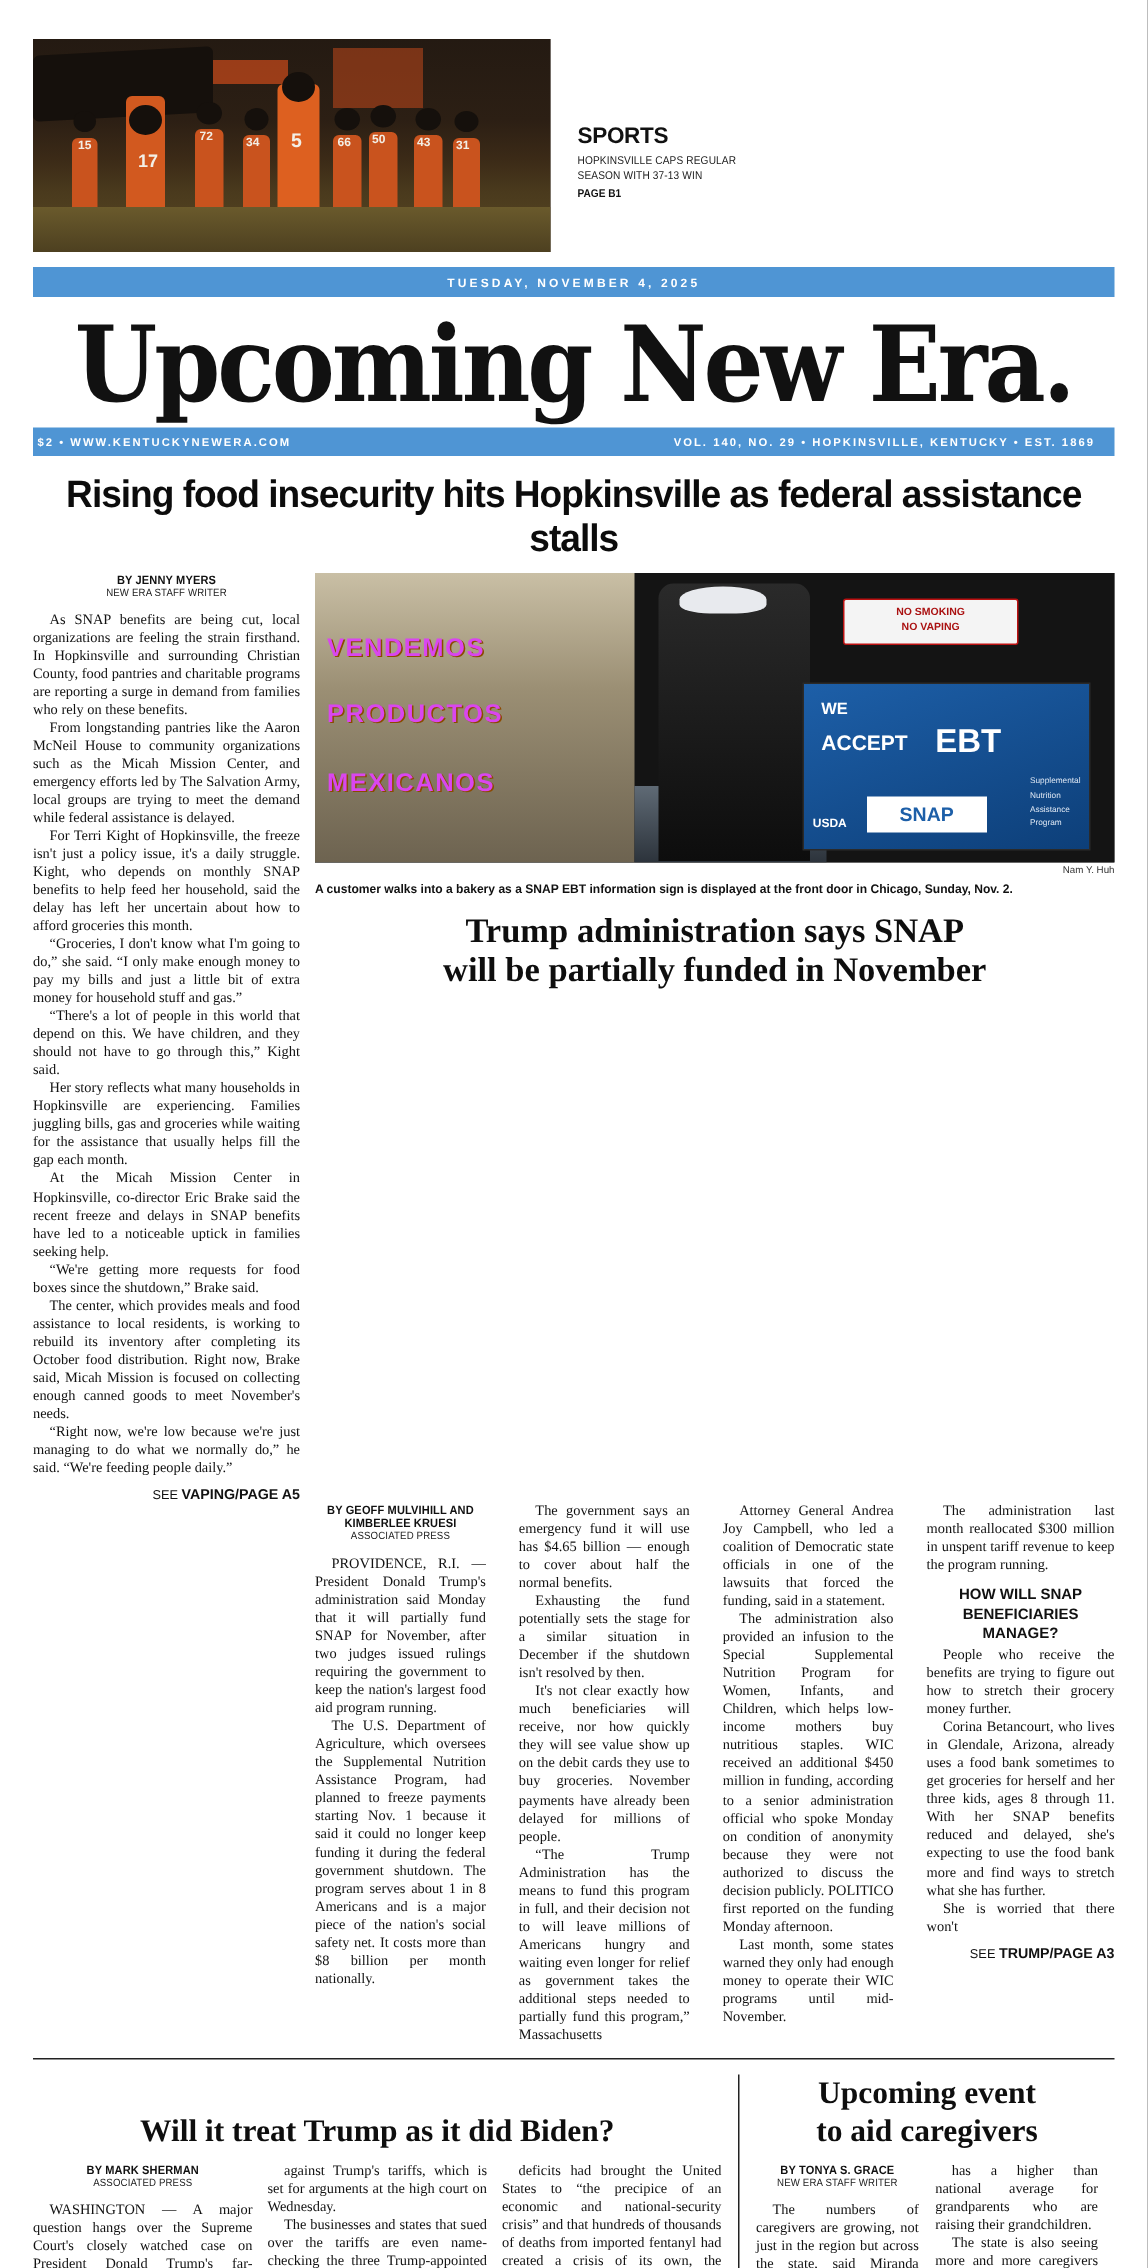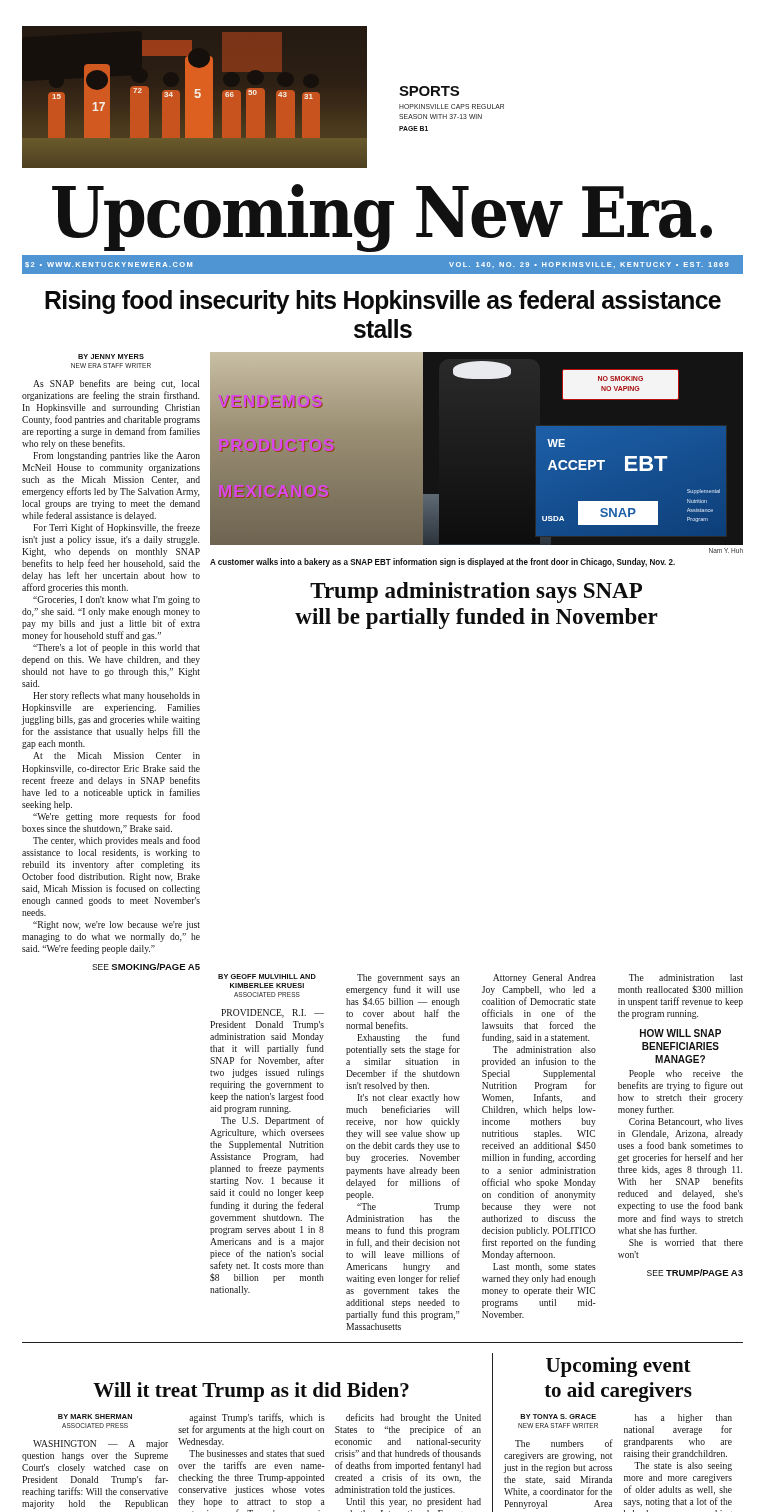--- a/index.html
+++ b/index.html
@@ -15,21 +15,21 @@
     overflow: hidden;
   }
   .sheet {
     position: absolute;
     left: 22px; top: 26px;
     width: 721px; height: 1462px;
     background: #fff;
   }
 
   
-  .teaser { display: flex; gap: 14px; height: 142px; }
+  .teaser { display: flex; gap: 0; height: 142px; }
   .teaser-photo {
     width: 345px; height: 142px;
     position: relative; overflow: hidden;
     background: #1d1208;
   }
   .teaser-text { flex: 1; padding-left: 18px; padding-top: 56px; }
   .teaser-kicker {
     font-family: "Liberation Sans", sans-serif;
     font-weight: 700; font-size: 15px; letter-spacing: -0.2px;
     color: #111; margin-bottom: 3px;
@@ -246,20 +246,21 @@
       <div class="fb-field"></div>
     </div>
     <div class="teaser-text">
       <div class="teaser-kicker">SPORTS</div>
       <div class="teaser-line">HOPKINSVILLE CAPS REGULAR</div>
       <div class="teaser-line">SEASON WITH 37-13 WIN</div>
       <div class="teaser-page">PAGE B1</div>
     </div>
   </div>
 
+  <div class="datebar">TUESDAY, NOVEMBER 4, 2025</div>
 
   <div class="masthead">
     <div class="masthead-title">Upcoming New Era.</div>
   </div>
   <div class="infobar">
     <span class="left">$2 • WWW.KENTUCKYNEWERA.COM</span>
     <span class="right">VOL. 140, NO. 29 • HOPKINSVILLE, KENTUCKY • EST. 1869</span>
   </div>
 
   <h1 class="lead-head">Rising food insecurity hits Hopkinsville as federal assistance stalls</h1>
@@ -273,21 +274,21 @@
         <p>From longstanding pantries like the Aaron McNeil House to community organizations such as the Micah Mission Center, and emergency efforts led by The Salvation Army, local groups are trying to meet the demand while federal assistance is delayed.</p>
         <p>For Terri Kight of Hopkinsville, the freeze isn't just a policy issue, it's a daily struggle. Kight, who depends on monthly SNAP benefits to help feed her household, said the delay has left her uncertain about how to afford groceries this month.</p>
         <p>“Groceries, I don't know what I'm going to do,” she said. “I only make enough money to pay my bills and just a little bit of extra money for household stuff and gas.”</p>
         <p>“There's a lot of people in this world that depend on this. We have children, and they should not have to go through this,” Kight said.</p>
         <p>Her story reflects what many households in Hopkinsville are experiencing. Families juggling bills, gas and groceries while waiting for the assistance that usually helps fill the gap each month.</p>
         <p>At the Micah Mission Center in Hopkinsville, co-director Eric Brake said the recent freeze and delays in SNAP benefits have led to a noticeable uptick in families seeking help.</p>
         <p>“We're getting more requests for food boxes since the shutdown,” Brake said.</p>
         <p>The center, which provides meals and food assistance to local residents, is working to rebuild its inventory after completing its October food distribution. Right now, Brake said, Micah Mission is focused on collecting enough canned goods to meet November's needs.</p>
         <p>“Right now, we're low because we're just managing to do what we normally do,” he said. “We're feeding people daily.”</p>
       </div>
-      <div class="jump"><span>SEE </span><b>SMOKING/PAGE A5</b></div>
+      <div class="jump"><span>SEE </span><b>VAPING/PAGE A5</b></div>
     </div>
 
     <div class="lead-photo-col">
       <div class="photo">
         <div class="sp-wall"></div>
         <div class="sp-shelf"></div>
         <div class="sp-word" style="top:40px;">VENDEMOS</div>
         <div class="sp-word" style="top:84px;">PRODUCTOS</div>
         <div class="sp-word" style="top:130px;">MEXICANOS</div>
         <div class="sp-cooler"></div>

